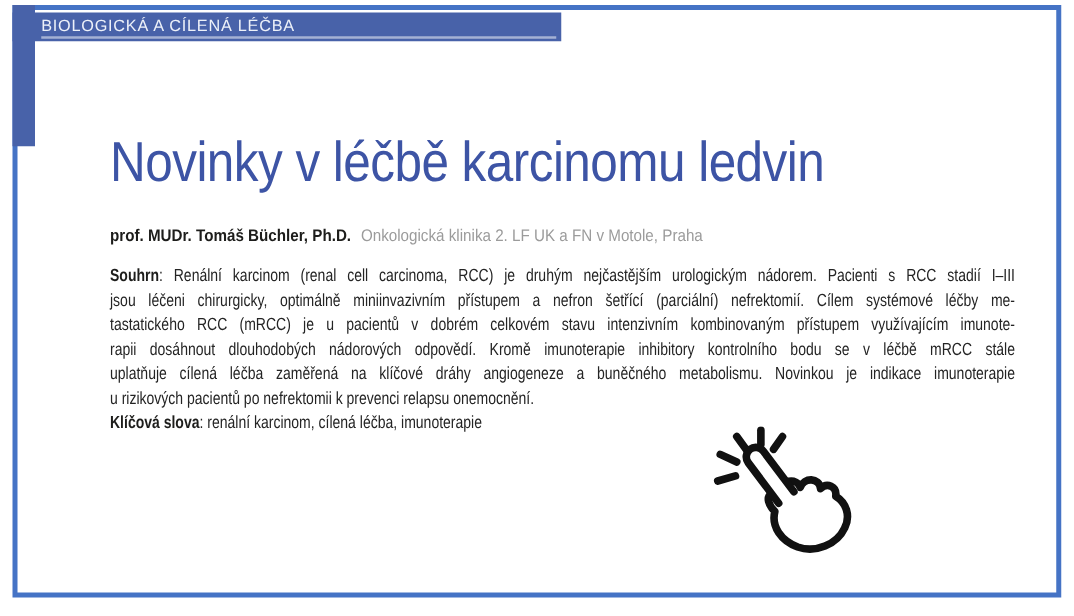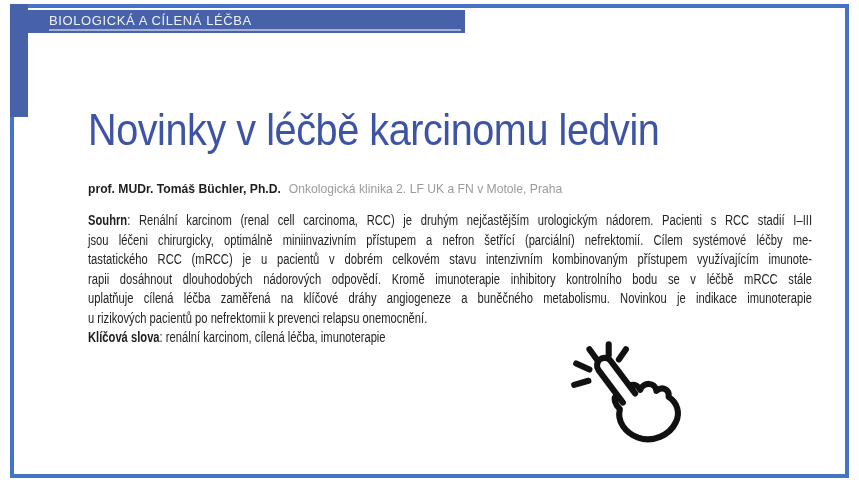--- a/index.html
+++ b/index.html
@@ -18,21 +18,20 @@
     left: 10px; top: 4px;
     width: 839px; height: 474px;
     border: 4px solid #4573c5;
   }
   
   .band {
     position: absolute;
     left: 10px; top: 10px;
     width: 439px; height: 23px;
     background: #4862a9;
-    margin-left: 16px;
   }
   .band-label {
     position: absolute;
     left: 23px; top: 3px;
     font-size: 13px;
     letter-spacing: 0.6px;
     color: #edf1f9;
     white-space: nowrap;
   }
   .band-underline {

